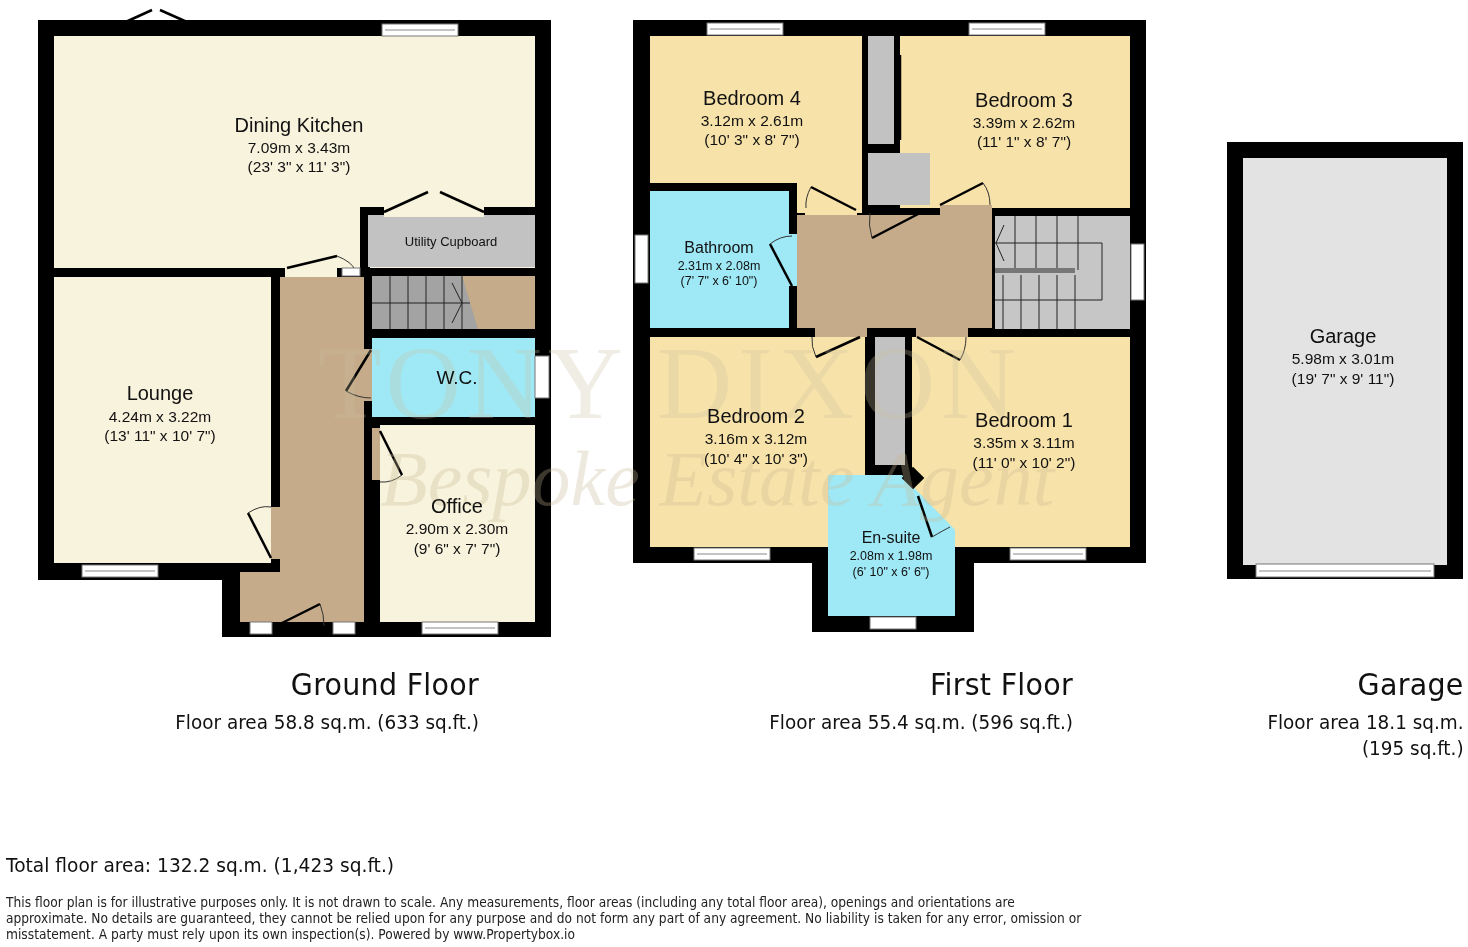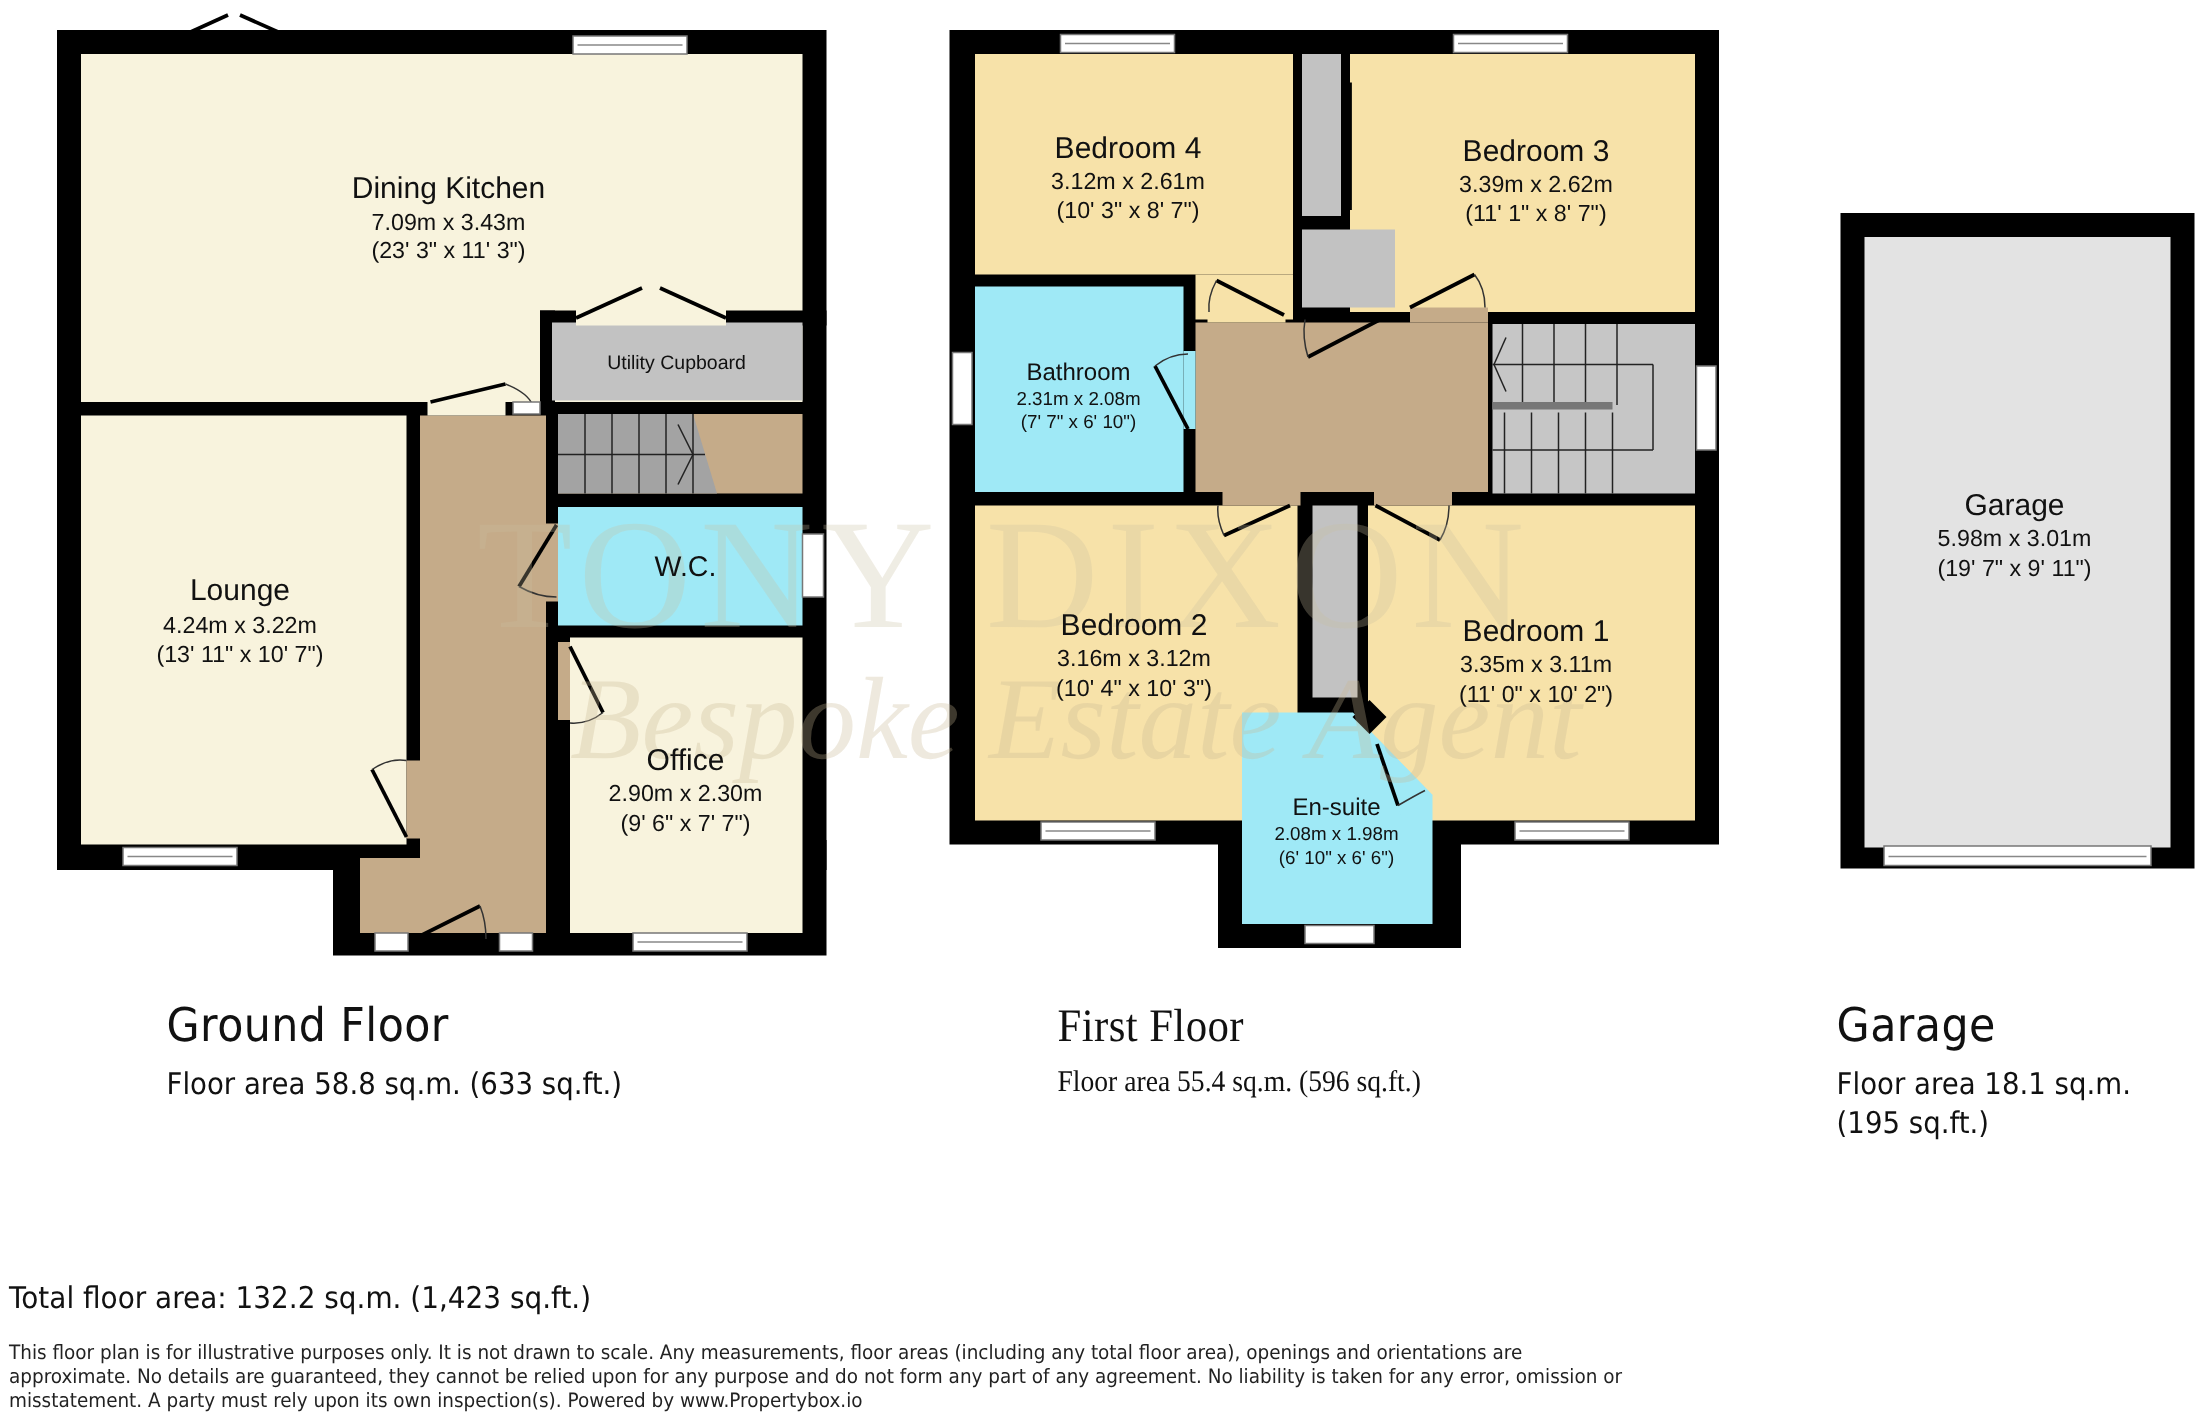--- a/index.html
+++ b/index.html
@@ -5,21 +5,21 @@
   html, body { margin: 0; padding: 0; background: #ffffff; }
   body { width: 1468px; height: 947px; position: relative; overflow: hidden;
          font-family: "Liberation Sans", sans-serif; color: #111; }
   svg.plan { position: absolute; left: 0; top: 0; }
   .room-name { font-family: "Liberation Sans", sans-serif; font-size: 20px; fill: #111; }
   .room-dim { font-family: "Liberation Sans", sans-serif; font-size: 15.5px; fill: #111; }
   .room-name-sm { font-family: "Liberation Sans", sans-serif; font-size: 16px; fill: #111; }
   .room-dim-sm { font-family: "Liberation Sans", sans-serif; font-size: 12.5px; fill: #111; }
   .wm1 { font-family: "Liberation Serif", serif; font-size: 104px; fill: #c9bfa0; opacity: .28; letter-spacing: 6px; }
   .wm2 { font-family: "Liberation Serif", serif; font-style: italic; font-size: 78px; fill: #c9b894; opacity: .30; }
-  .floor-label { position: absolute; text-align: left; font-family: "DejaVu Sans", sans-serif; }
+  .floor-label { position: absolute; text-align: right; font-family: "DejaVu Sans", sans-serif; }
   .floor-title { font-size: 31px; letter-spacing: .3px; color: #111; transform: scaleX(.92); }
   .floor-area { font-size: 20px; color: #111; margin-top: 8px; transform: scaleX(.92); }
   .total { position: absolute; left: 6px; top: 853px; font-family: "DejaVu Sans", sans-serif;
            font-size: 20px; color: #111; transform-origin: left; transform: scaleX(.93); }
   .disclaimer { position: absolute; left: 6px; top: 895px; width: 1090px;
                 font-family: "DejaVu Sans", sans-serif; font-size: 13.2px; line-height: 16px;
                 color: #222; transform-origin: left top; transform: scaleX(.93); width: 1170px; }
 </style>
 </head>
 <body>
@@ -236,21 +236,21 @@
     <text class="room-name" x="1343" y="343">Garage</text>
     <text class="room-dim" x="1343" y="364">5.98m x 3.01m</text>
     <text class="room-dim" x="1343" y="384">(19' 7" x 9' 11")</text>
   </g>
 </svg>
 
 <div class="floor-label" style="left:95px; top:666px; width:400px;">
   <div class="floor-title">Ground Floor</div>
   <div class="floor-area">Floor area 58.8 sq.m. (633 sq.ft.)</div>
 </div>
-<div class="floor-label" style="left:689px; top:666px; width:400px;font-family:Liberation Serif, serif;">
+<div class="floor-label" style="left:689px; top:666px; width:400px;">
   <div class="floor-title">First Floor</div>
   <div class="floor-area">Floor area 55.4 sq.m. (596 sq.ft.)</div>
 </div>
 <div class="floor-label" style="left:1214px; top:666px; width:260px;">
   <div class="floor-title">Garage</div>
   <div class="floor-area">Floor area 18.1 sq.m.</div>
   <div class="floor-area" style="margin-top:2px">(195 sq.ft.)</div>
 </div>
 
 <div class="total">Total floor area: 132.2 sq.m. (1,423 sq.ft.)</div>

